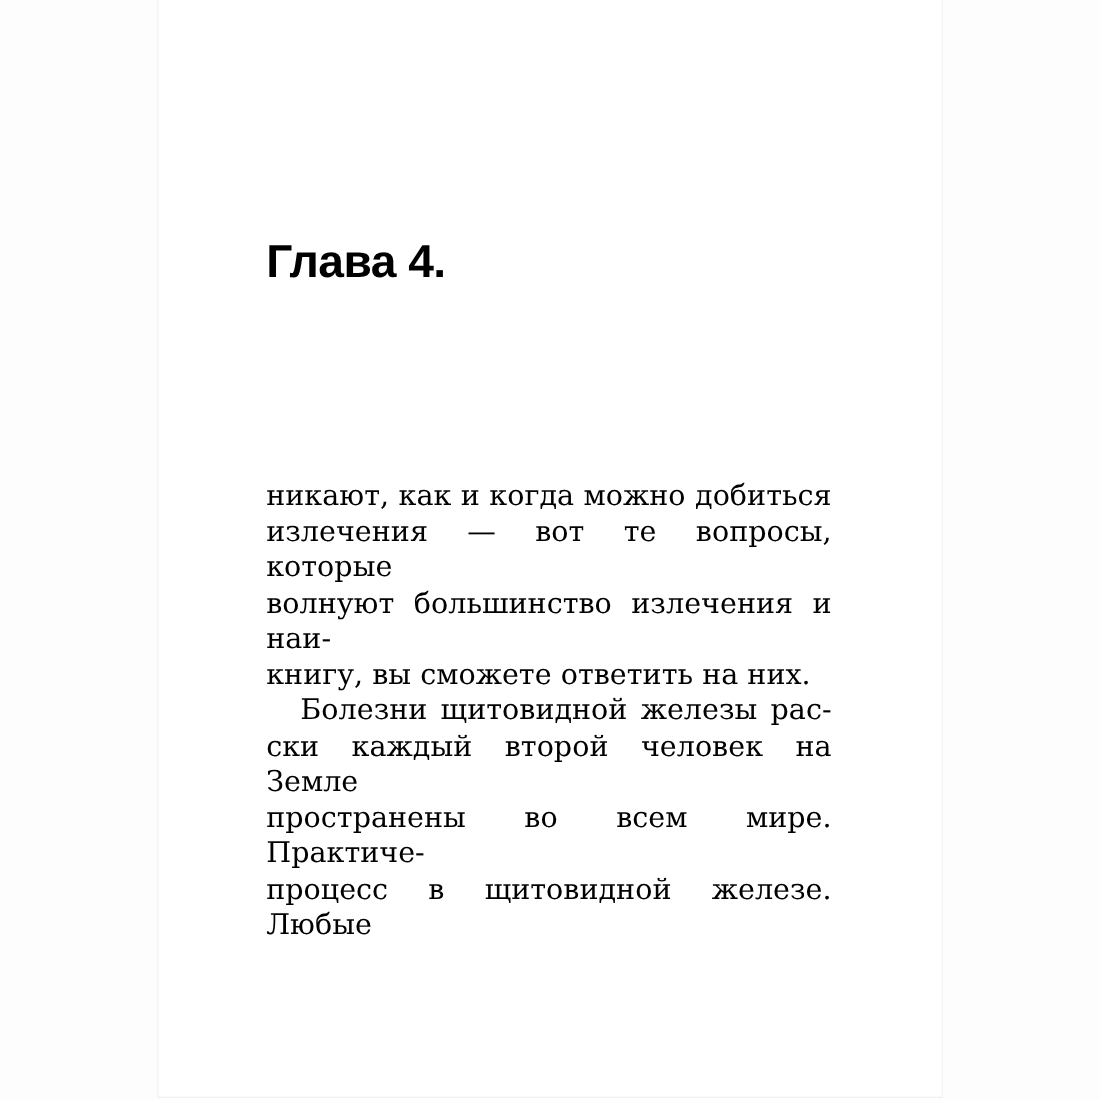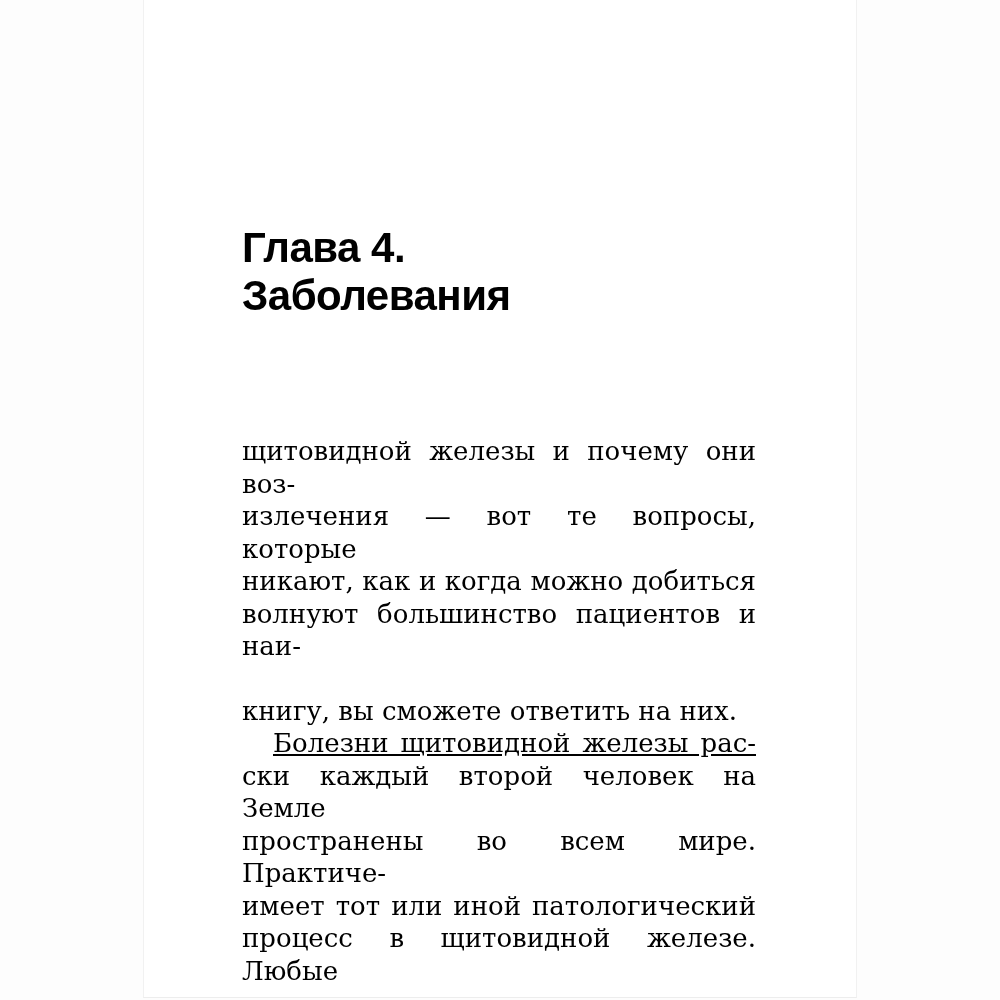--- a/index.html
+++ b/index.html
@@ -25,21 +25,21 @@
     height: 1000px;
     box-sizing: border-box;
     background: #ffffff;
     border-left: 1px solid #f1f1f1;
     border-right: 1px solid #f1f1f1;
     border-bottom: 1px solid #ededed;
   }
   .chapter-heading {
     position: absolute;
     left: 242px;
-    top: 224px;
+    top: 214px;
     width: 516px;
     font-family: "Liberation Sans", sans-serif;
     font-weight: bold;
     font-size: 42px;
     line-height: 48px;
     letter-spacing: -0.5px;
     color: #000000;
   }
   .chapter-heading .tline {
     text-align: left;
@@ -55,47 +55,42 @@
     line-height: 32.5px;
     color: #000000;
   }
   .para .tline {
     text-align: justify;
     text-align-last: justify;
     text-justify: inter-word;
   }
   .para .tline.tline-last {
     text-align-last: left;
-    margin-top: 32px;
   }
   .para.indent-first .tline:first-child {
     text-indent: 31px;
-    text-decoration: underline;
   }
 </style>
 </head>
 <body>
 
 <div class="viewport">
   <div class="page-sheet"></div>
 
   <div class="chapter-heading">
       <div class="tline">Глава 4.</div>
-      <div class="tline">Заболевания</div>
     </div>
 
   <div class="body-text">
     <div class="para">
-        <div class="tline">щитовидной железы и почему они воз-</div>
+        <div class="tline">никают, как и когда можно добиться</div>
         <div class="tline">излечения — вот те вопросы, которые</div>
-        <div class="tline">никают, как и когда можно добиться</div>
-        <div class="tline">волнуют большинство пациентов и наи-</div>
+        <div class="tline">волнуют большинство излечения и наи-</div>
         <div class="tline tline-last">книгу, вы сможете ответить на них.</div>
       </div>
     <div class="para indent-first">
         <div class="tline">Болезни щитовидной железы рас-</div>
         <div class="tline">ски каждый второй человек на Земле</div>
         <div class="tline">пространены во всем мире. Практиче-</div>
-        <div class="tline">имеет тот или иной патологический</div>
         <div class="tline">процесс в щитовидной железе. Любые</div>
       </div>
   </div>
 </div>
 
 </body></html>

